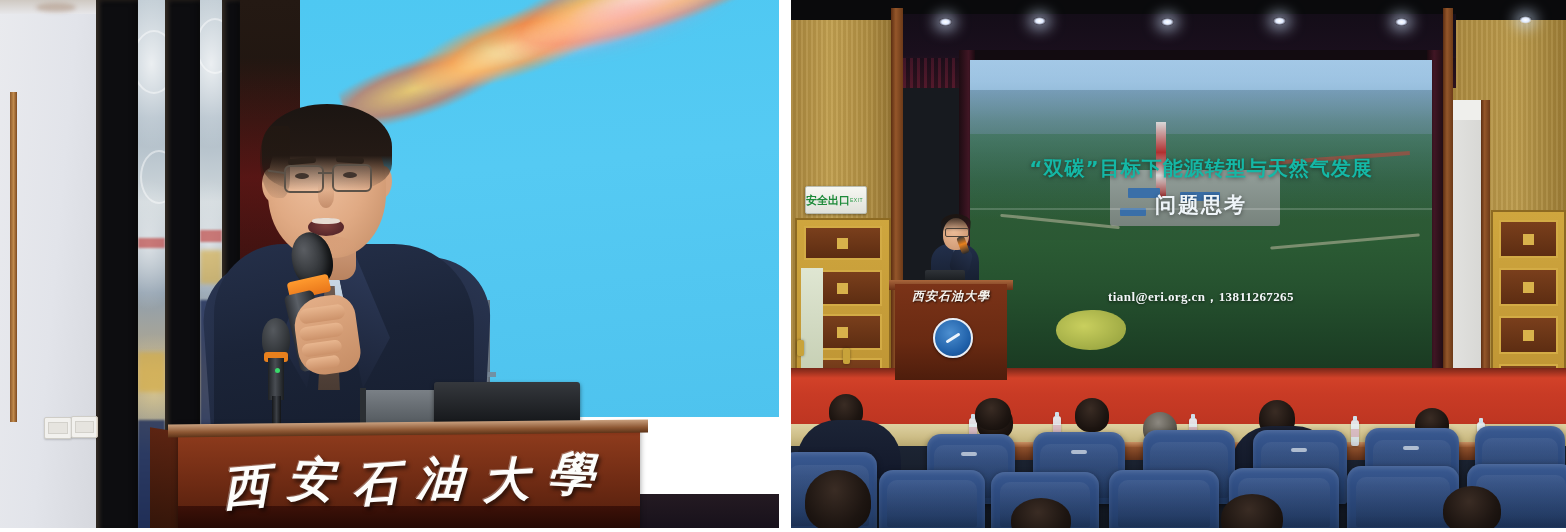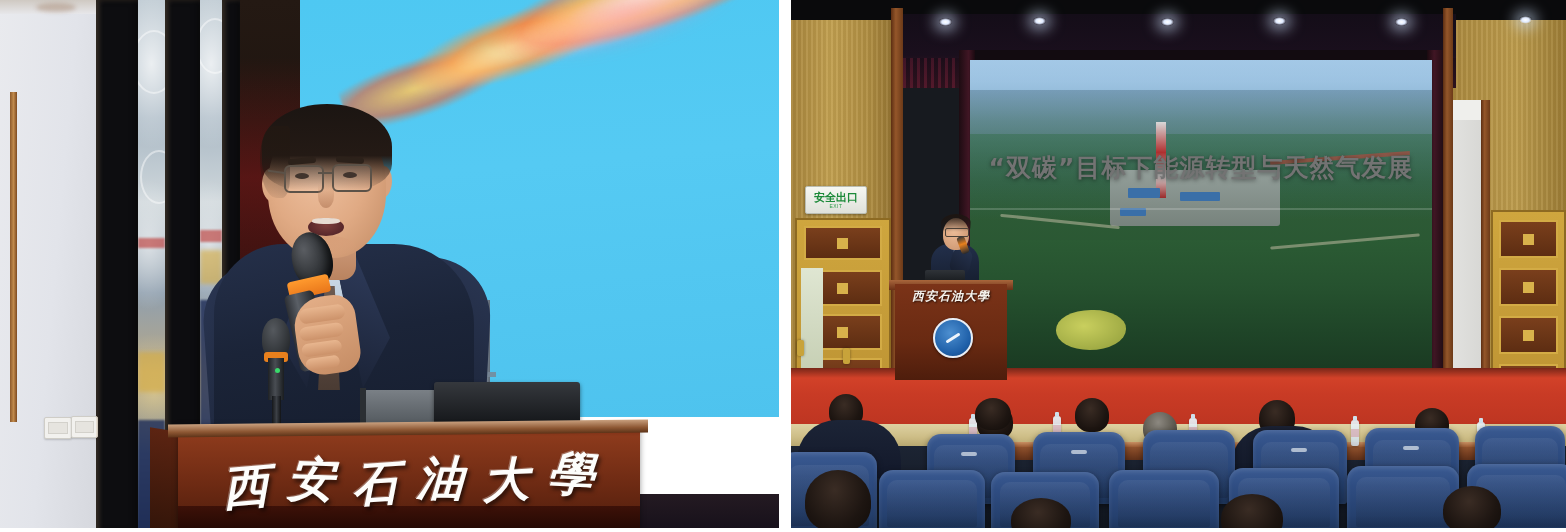--- a/index.html
+++ b/index.html
@@ -236,21 +236,21 @@
     background:linear-gradient(90deg,#e9e9e7,#d7d7d4);}
   .rp-white-r2{left:640px;top:100px;width:52px;height:24px;background:#efefec;}
 
   
   .rp-trim{top:8px;height:524px;
     background:linear-gradient(90deg,#5d2e12,#94562a 40%,#6c3a18 100%);}
 
   
   .exitsign{left:14px;top:186px;width:60px;height:26px;
     background:linear-gradient(180deg,#f6f7f2,#dfe1da);border:1px solid #b9bcb2;border-radius:2px;
-    display:flex;flex-direction:column;align-items:center;justify-content:center;
+    display:flex;flex-direction:row;align-items:center;
     box-shadow:0 1px 3px rgba(0,0,0,.35);}
   .exitsign .cn{color:#1d8a3a;font-size:11px;line-height:11px;font-weight:700;letter-spacing:0;}
   .exitsign .en{color:#2a9a46;font-size:5px;line-height:6px;letter-spacing:.5px;}
 
   
   .door{position:absolute;background:linear-gradient(180deg,#cfa63e,#b98f31);
     border:2px solid #8d6a22;box-sizing:border-box;}
   .door .pnl{position:absolute;left:8%;width:84%;
     background:linear-gradient(180deg,#7a3f1c,#5d2d12);
     border:2px solid #d3ab45;box-sizing:border-box;
@@ -279,21 +279,21 @@
     background:linear-gradient(180deg,#d8d8d8,#b03030 40%,#d8d8d8 70%,#9b2a2a);}
   .rp-scr-build{position:absolute;background:#3a6fa8;border-radius:1px;}
   .rp-scr-pond{position:absolute;left:86px;top:250px;width:70px;height:40px;
     background:radial-gradient(ellipse at 40% 40%, #c9cf5e, #8f9c3a);border-radius:50% 46% 52% 48%;}
   .rp-scr-road{position:absolute;background:rgba(190,185,160,.55);height:3px;border-radius:2px;}
   .rp-scr-band{position:absolute;left:0;top:148px;width:462px;height:2px;background:rgba(255,255,255,.18);}
   .rp-scr-redstrip{position:absolute;left:300px;top:96px;width:140px;height:4px;
     background:rgba(190,70,60,.6);transform:rotate(-4deg);}
 
   .slide-title{position:absolute;left:0;top:88px;width:462px;text-align:center;
-    color:#737373;font-size:25px;line-height:40px;letter-spacing:1px;font-weight:700;
+    color:#14b8a6;font-size:20px;line-height:40px;letter-spacing:1px;font-weight:700;
     font-family:"DejaVu Sans","Liberation Sans",sans-serif;
     text-shadow:0 1px 4px rgba(0,0,0,.5);}
   .slide-title2{position:absolute;left:0;top:128px;width:462px;text-align:center;
     color:#eef4f8;font-size:21px;line-height:34px;letter-spacing:2px;font-weight:700;
     font-family:"DejaVu Sans","Liberation Sans",sans-serif;
     text-shadow:0 1px 4px rgba(0,0,0,.5);}
   .slide-author{position:absolute;left:0;top:198px;width:462px;text-align:center;
     color:#f2f6f8;font-size:14px;font-weight:700;
     font-family:"DejaVu Sans","Liberation Sans",sans-serif;
     text-shadow:0 1px 3px rgba(0,0,0,.6);}
@@ -565,20 +565,22 @@
       <div class="rp-scr-build" style="left:158px;top:128px;width:32px;height:10px;"></div>
       <div class="rp-scr-build" style="left:210px;top:132px;width:40px;height:9px;"></div>
       <div class="rp-scr-build" style="left:150px;top:148px;width:26px;height:8px;"></div>
       <div class="rp-scr-redstrip"></div>
       <div class="rp-scr-road" style="left:30px;top:160px;width:120px;transform:rotate(6deg);"></div>
       <div class="rp-scr-road" style="left:300px;top:180px;width:150px;transform:rotate(-5deg);"></div>
       <div class="rp-scr-pond"></div>
       <div class="rp-scr-band"></div>
 
       <div class="slide-title">“双碳”目标下能源转型与天然气发展</div>
+      <div class="slide-title2">问题思考</div>
+      <div class="slide-contact">tianl@eri.org.cn，13811267265</div>
     </div>
 
     <div class="abs rp-stage"></div>
     <div class="abs rp-stage-shadow"></div>
     <div class="abs rp-stage-front"></div>
 
     <div class="abs rp-sp-body"></div>
     <div class="abs rp-sp-shirt"></div>
     <div class="abs rp-sp-arm"></div>
     <div class="abs rp-sp-head"></div>

